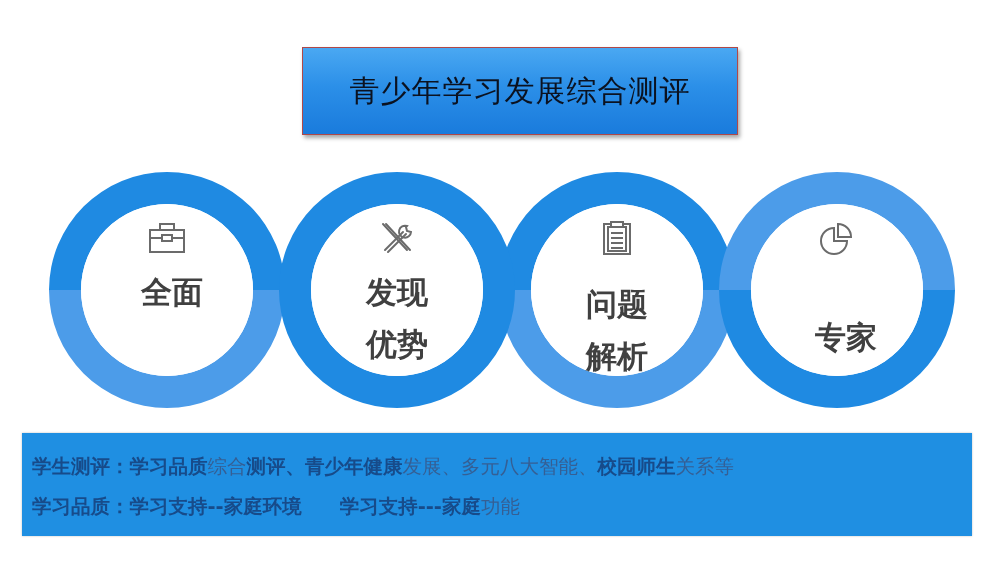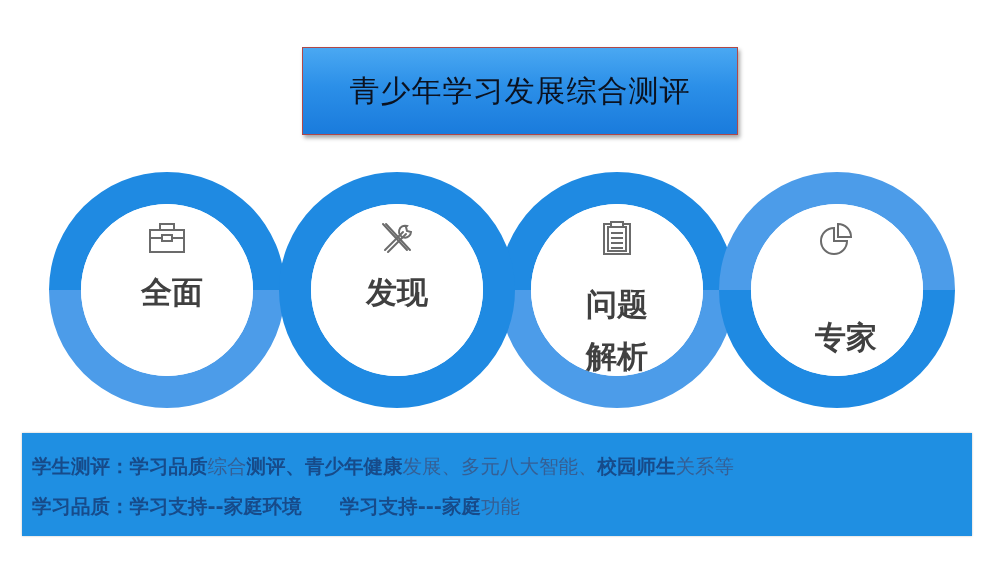--- a/index.html
+++ b/index.html
@@ -116,20 +116,21 @@
       <path d="M 21 4 A 13 13 0 0 1 34 17 L 21 17 Z"></path>
     </g>
   </svg>
 </div>
 
 <div class="circle-label" style="left:92px; top:266px;">
   <div>全面</div>
 </div>
 <div class="circle-label" style="left:317px; top:266px;">
   <div>发现</div>
+  <div>优势</div>
 </div>
 <div class="circle-label" style="left:537px; top:270px;margin-top:8px;">
   <div>问题</div>
   <div>解析</div>
 </div>
 <div class="circle-label" style="left:766px; top:266px;margin-top:45px;">
   <div>专家</div>
 </div>
 
 <div class="banner">

